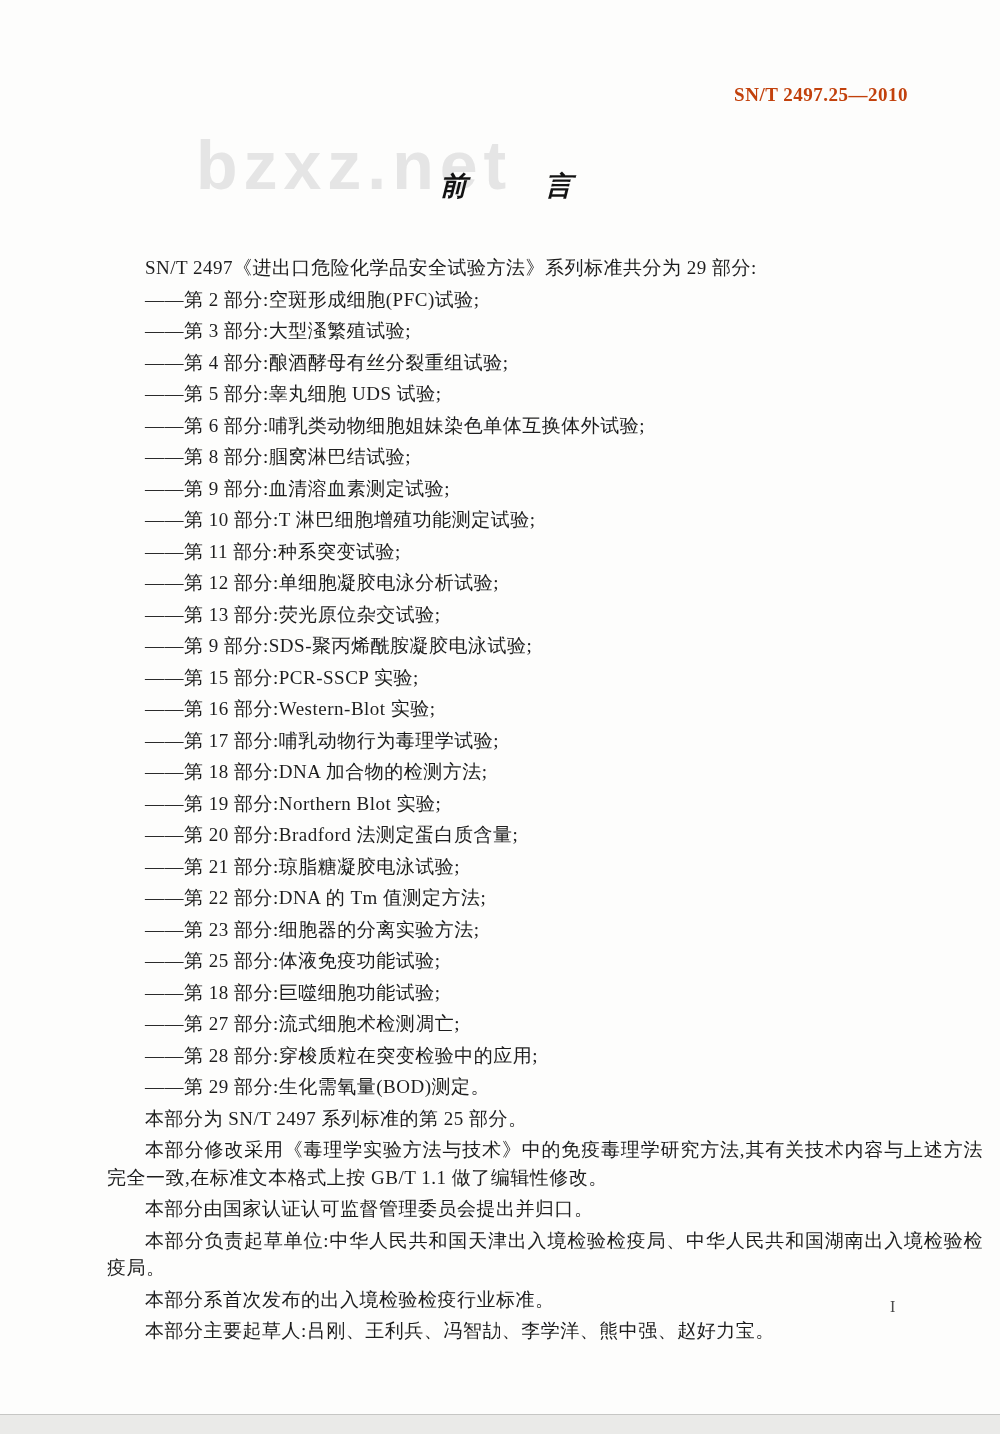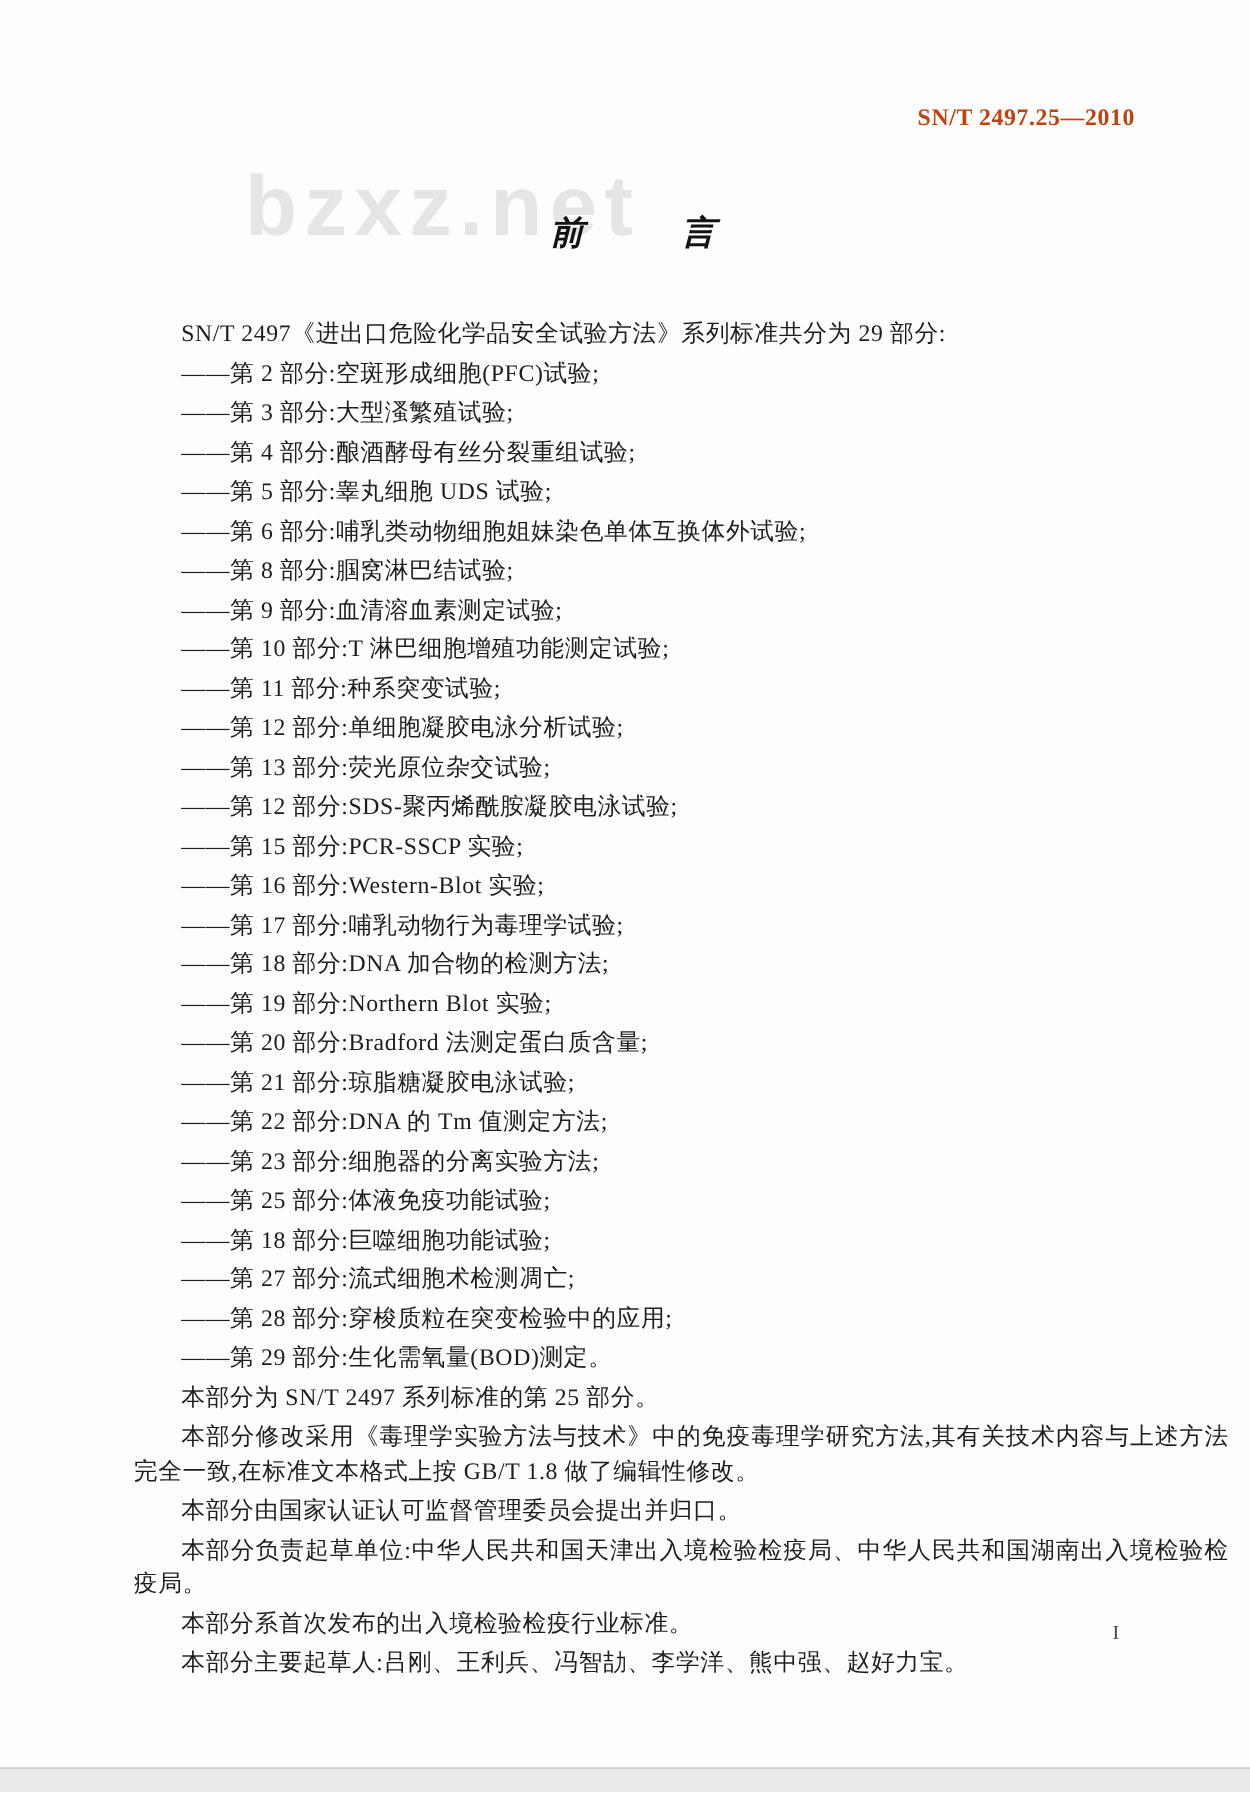--- a/index.html
+++ b/index.html
@@ -107,41 +107,41 @@
         <p>——第 3 部分:大型溞繁殖试验;</p>
         <p>——第 4 部分:酿酒酵母有丝分裂重组试验;</p>
         <p>——第 5 部分:睾丸细胞 UDS 试验;</p>
         <p>——第 6 部分:哺乳类动物细胞姐妹染色单体互换体外试验;</p>
         <p>——第 8 部分:腘窝淋巴结试验;</p>
         <p>——第 9 部分:血清溶血素测定试验;</p>
         <p>——第 10 部分:T 淋巴细胞增殖功能测定试验;</p>
         <p>——第 11 部分:种系突变试验;</p>
         <p>——第 12 部分:单细胞凝胶电泳分析试验;</p>
         <p>——第 13 部分:荧光原位杂交试验;</p>
-        <p>——第 12 部分:SDS-聚丙烯酰胺凝胶电泳试验;</p>
+        <p>——第 9 部分:SDS-聚丙烯酰胺凝胶电泳试验;</p>
         <p>——第 15 部分:PCR-SSCP 实验;</p>
         <p>——第 16 部分:Western-Blot 实验;</p>
         <p>——第 17 部分:哺乳动物行为毒理学试验;</p>
         <p>——第 18 部分:DNA 加合物的检测方法;</p>
         <p>——第 19 部分:Northern Blot 实验;</p>
         <p>——第 20 部分:Bradford 法测定蛋白质含量;</p>
         <p>——第 21 部分:琼脂糖凝胶电泳试验;</p>
         <p>——第 22 部分:DNA 的 Tm 值测定方法;</p>
         <p>——第 23 部分:细胞器的分离实验方法;</p>
         <p>——第 25 部分:体液免疫功能试验;</p>
         <p>——第 18 部分:巨噬细胞功能试验;</p>
         <p>——第 27 部分:流式细胞术检测凋亡;</p>
         <p>——第 28 部分:穿梭质粒在突变检验中的应用;</p>
         <p>——第 29 部分:生化需氧量(BOD)测定。</p>
       </div>
 
     <div>
 
     <p>本部分为 SN/T 2497 系列标准的第 25 部分。</p>
-        <p>本部分修改采用《毒理学实验方法与技术》中的免疫毒理学研究方法,其有关技术内容与上述方法完全一致,在标准文本格式上按 GB/T 1.8 做了编辑性修改。</p>
+        <p>本部分修改采用《毒理学实验方法与技术》中的免疫毒理学研究方法,其有关技术内容与上述方法完全一致,在标准文本格式上按 GB/T 1.1 做了编辑性修改。</p>
         <p>本部分由国家认证认可监督管理委员会提出并归口。</p>
         <p>本部分负责起草单位:中华人民共和国天津出入境检验检疫局、中华人民共和国湖南出入境检验检疫局。</p>
         <p>本部分系首次发布的出入境检验检疫行业标准。</p>
         <p>本部分主要起草人:吕刚、王利兵、冯智劼、李学洋、熊中强、赵好力宝。</p>
       </div>
 
   </div>
 
   <div class="page-number">I</div>
 

